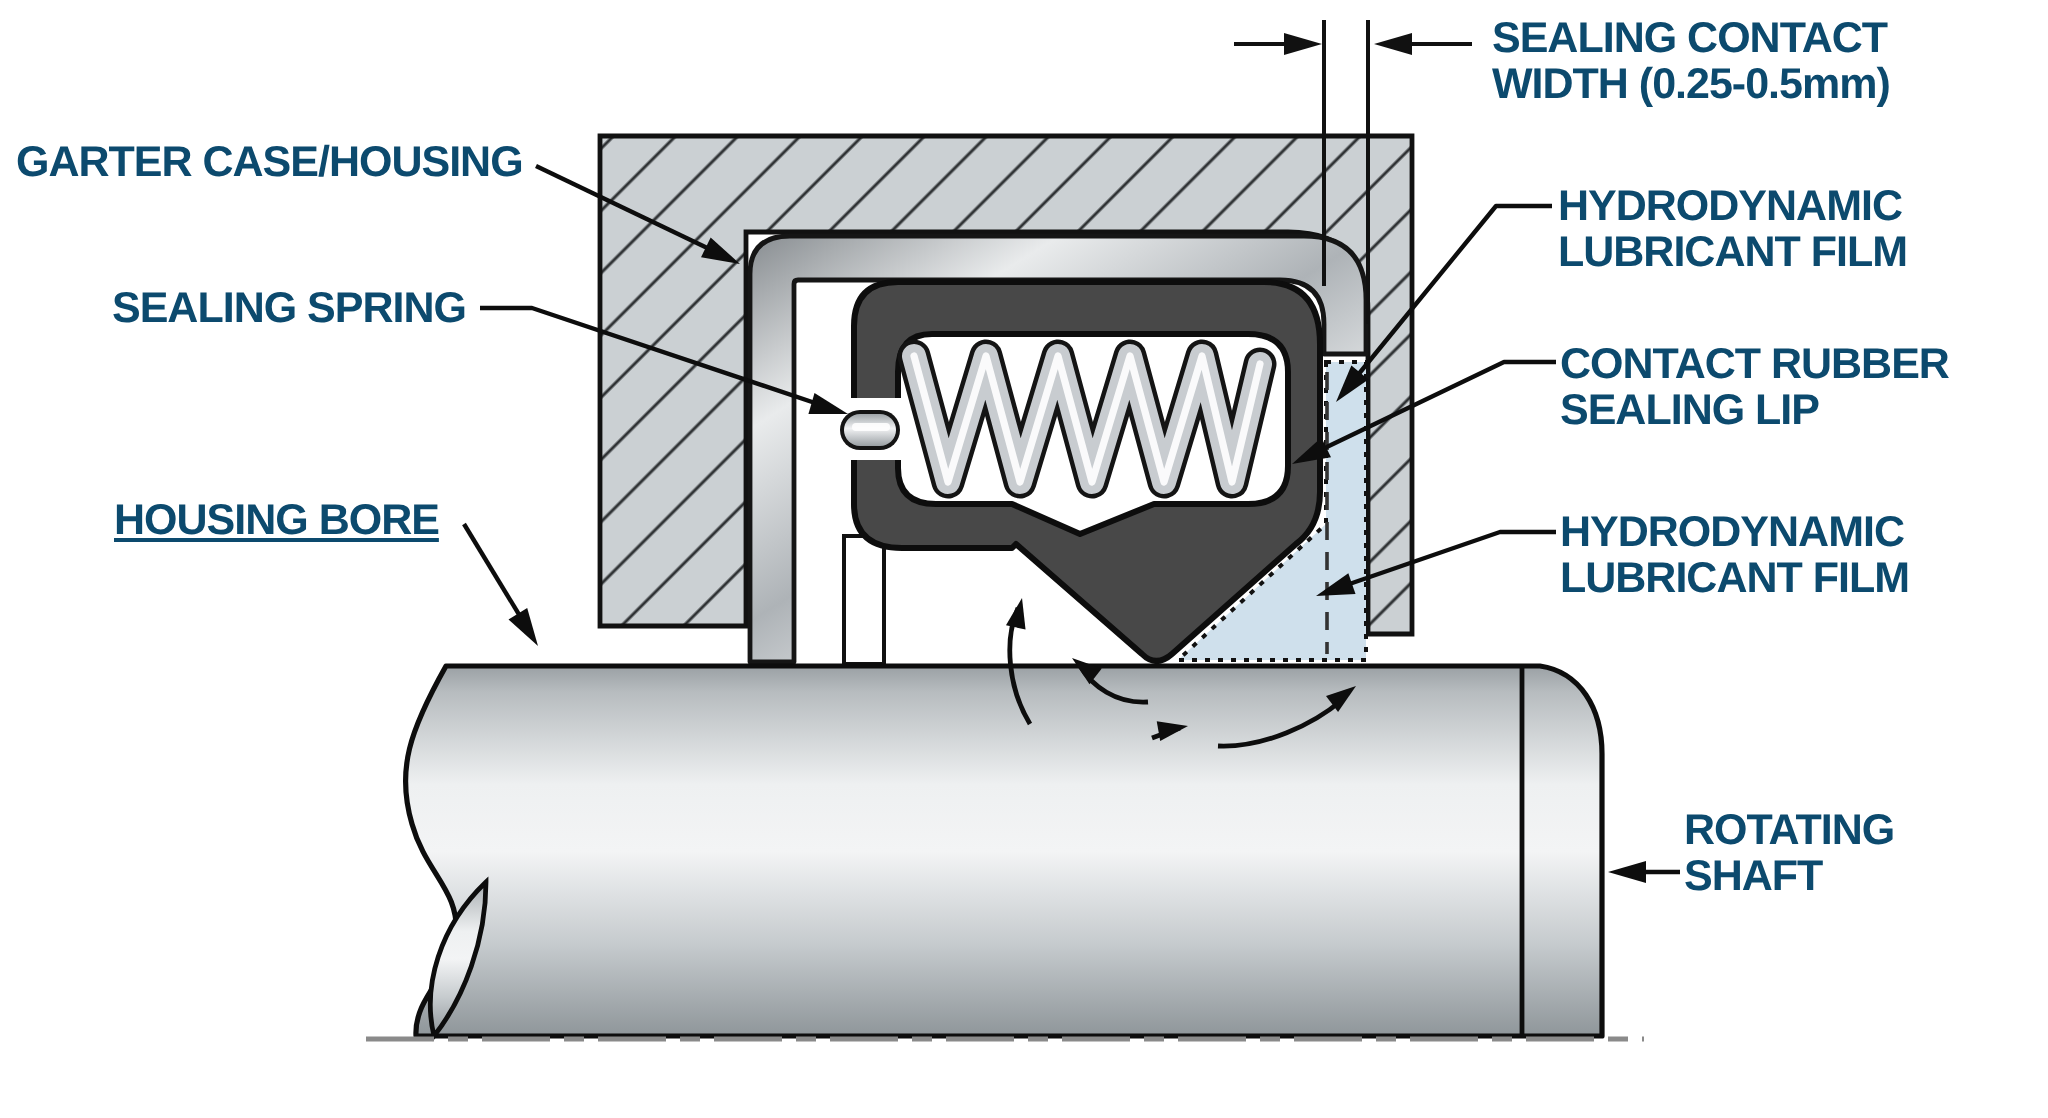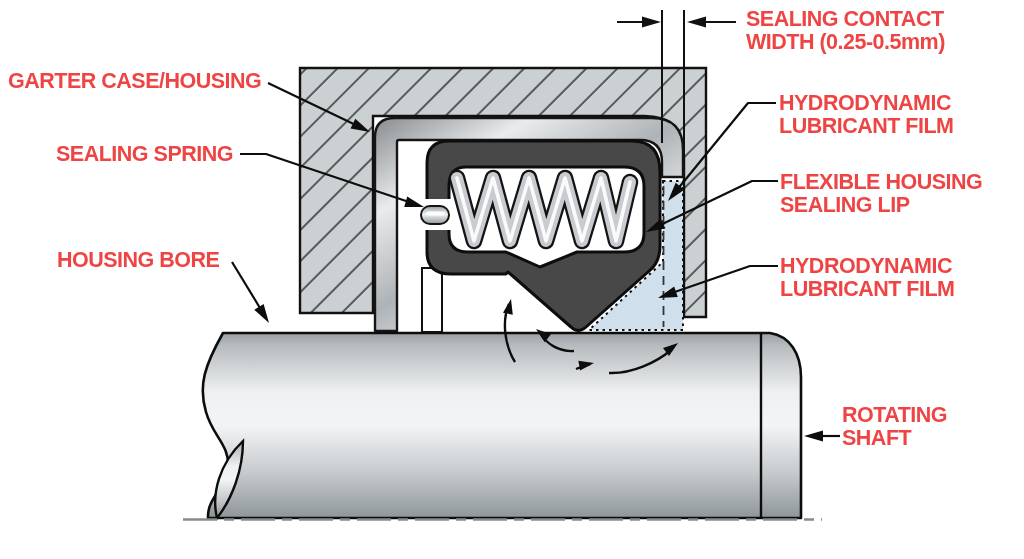--- a/index.html
+++ b/index.html
@@ -1,20 +1,20 @@
 <!DOCTYPE html>
 <html><head>
 <meta charset="utf-8">
 <style>
   html,body{margin:0;padding:0;background:#ffffff;}
   #stage{position:relative;width:1024px;height:559px;background:#fff;overflow:hidden;
          font-family:"Liberation Sans",sans-serif;}
   #stage svg{position:absolute;left:0;top:0;}
   .lbl{position:absolute;font-weight:700;font-size:21.5px;line-height:1.07;
-       letter-spacing:-0.5px;color:#ef4444;white-space:pre-line;
+       letter-spacing:-0.5px;color:#0c4a6e;white-space:pre-line;
        font-family:"Liberation Sans",sans-serif;}
 </style>
 </head>
 <body>
 
 <div id="stage">
 <svg width="1024" height="559" viewBox="0 0 1024 559">
   <defs>
     <pattern id="hatch" width="22" height="22" patternUnits="userSpaceOnUse" patternTransform="rotate(45)">
       <rect width="22" height="22" fill="#cbd0d3"></rect>
@@ -139,22 +139,22 @@
     <g transform="translate(804,436) rotate(180)">
           <path d="M0,0 L-19,-5.5 L-19,5.5 Z"></path>
         </g>
   </g>
 </svg>
 
 <div class="lbl" style="left:746px;top:8px;">SEALING CONTACT
 WIDTH (0.25-0.5mm)</div>
 <div class="lbl" style="left:8px;top:70px;">GARTER CASE/HOUSING</div>
 <div class="lbl" style="left:56px;top:143px;">SEALING SPRING</div>
-<div class="lbl" style="left:57px;top:249px;">HOUSING BORE</div>
+<div class="lbl" style="left:57px;top:249px;text-decoration:underline;">HOUSING BORE</div>
 <div class="lbl" style="left:779px;top:92px;">HYDRODYNAMIC
 LUBRICANT FILM</div>
-<div class="lbl" style="left:780px;top:171px;">FLEXIBLE HOUSING
+<div class="lbl" style="left:780px;top:171px;">CONTACT RUBBER
 SEALING LIP</div>
 <div class="lbl" style="left:780px;top:255px;">HYDRODYNAMIC
 LUBRICANT FILM</div>
 <div class="lbl" style="left:842px;top:404px;">ROTATING
 SHAFT</div>
 </div>
 
 </body></html>

